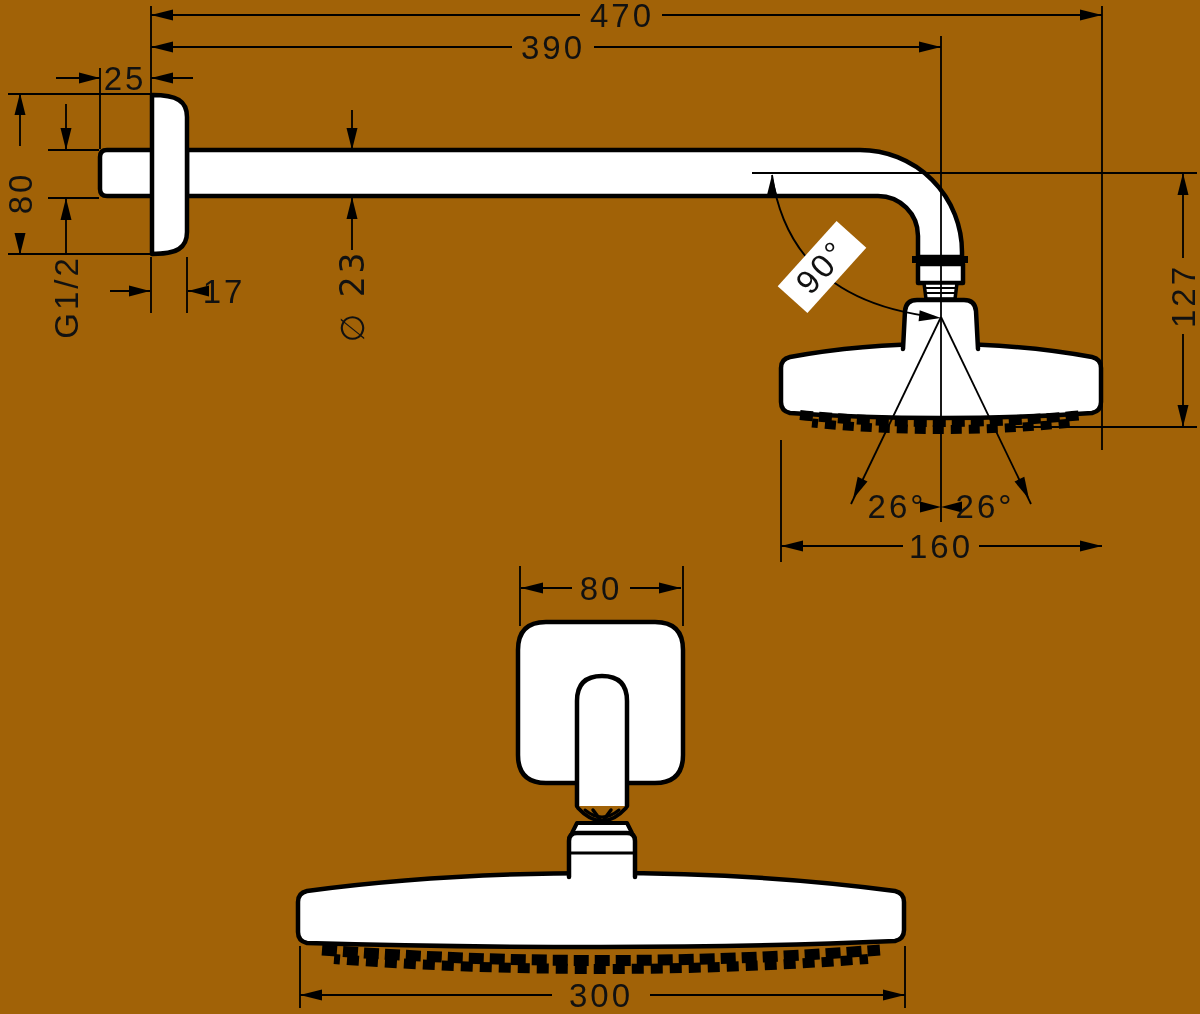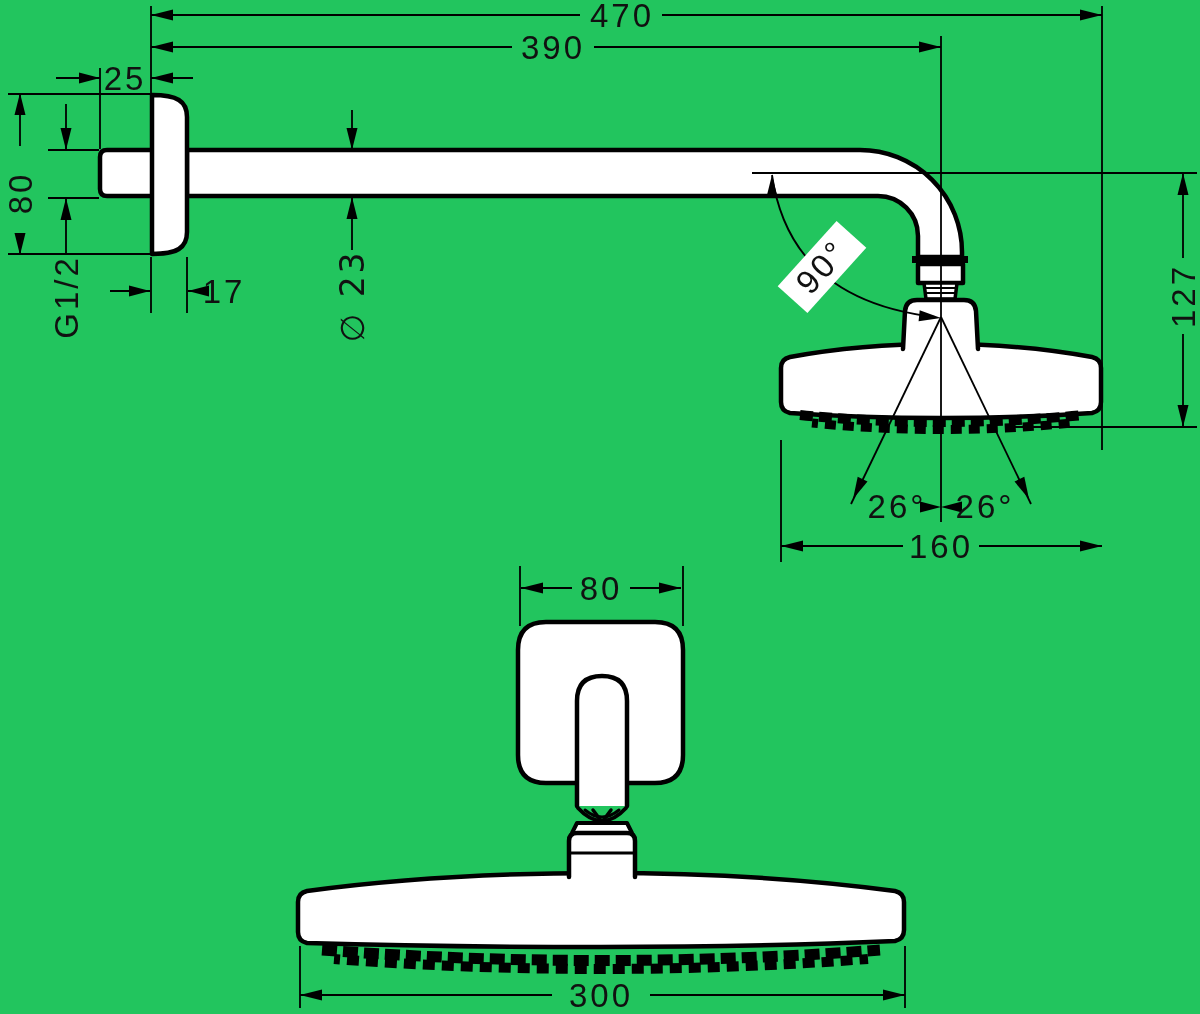--- a/index.html
+++ b/index.html
@@ -1,16 +1,16 @@
 <!DOCTYPE html>
 <html><head>
 <meta charset="utf-8">
 <style>
   html,body{margin:0;padding:0;background:#fff;}
-  .stage{position:relative;width:1200px;height:1014px;background:#22c55e;overflow:hidden;}
+  .stage{position:relative;width:1200px;height:1014px;background:#a16207;overflow:hidden;}
   svg{display:block;}
   text{font-family:"Liberation Sans",sans-serif;font-size:33px;letter-spacing:3px;fill:#111;}
   text.dia{font-family:"DejaVu Sans","Liberation Sans",sans-serif;}
   .thin{stroke:#000;stroke-width:1.8;fill:none;}
   .thick{stroke:#000;stroke-width:4.5;fill:#fff;stroke-linejoin:round;stroke-linecap:round;}
   .mid{stroke:#000;stroke-width:3;fill:none;stroke-linecap:round;}
   .arrow{fill:#000;stroke:none;}
   .nozzle{stroke:#000;fill:none;stroke-linecap:butt;}
 </style>
 </head>

